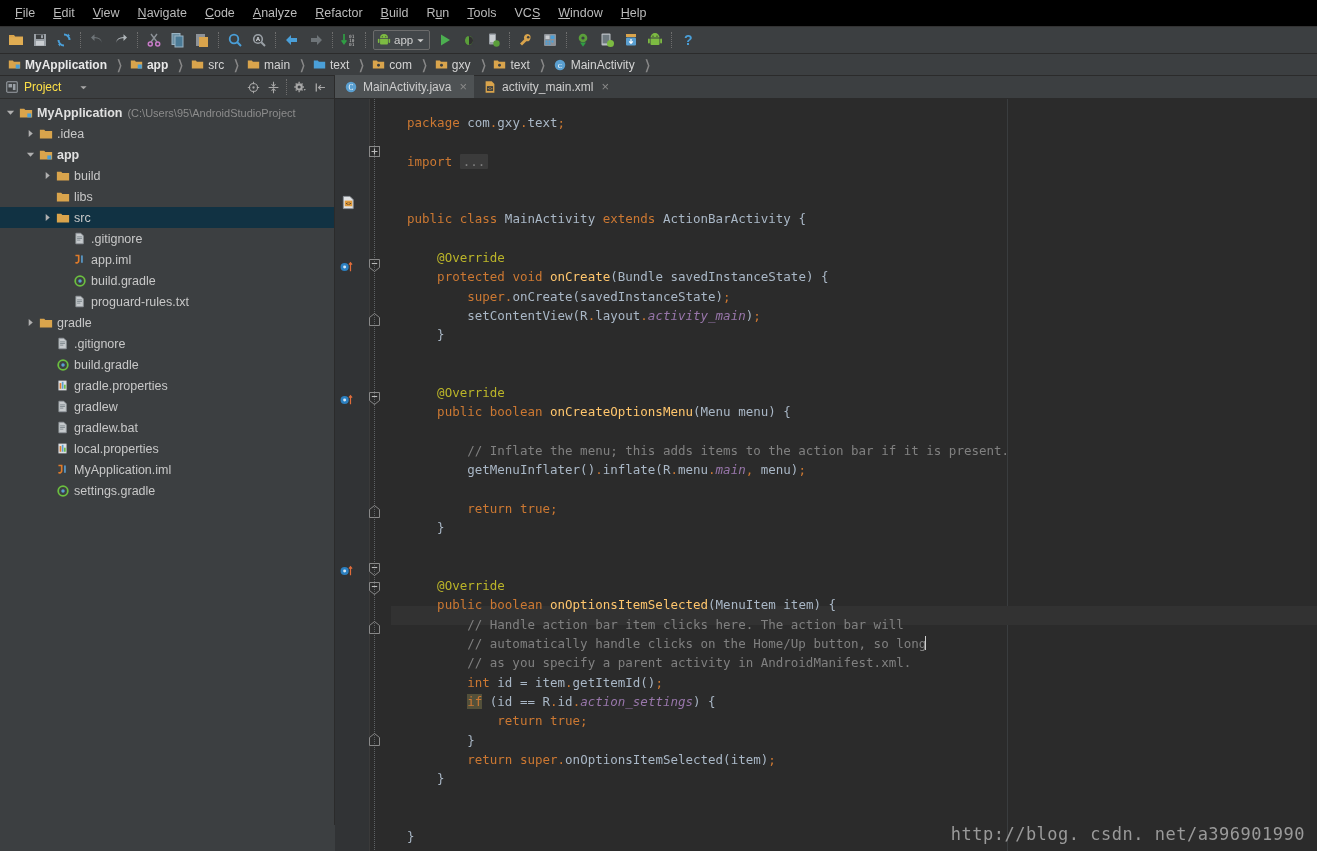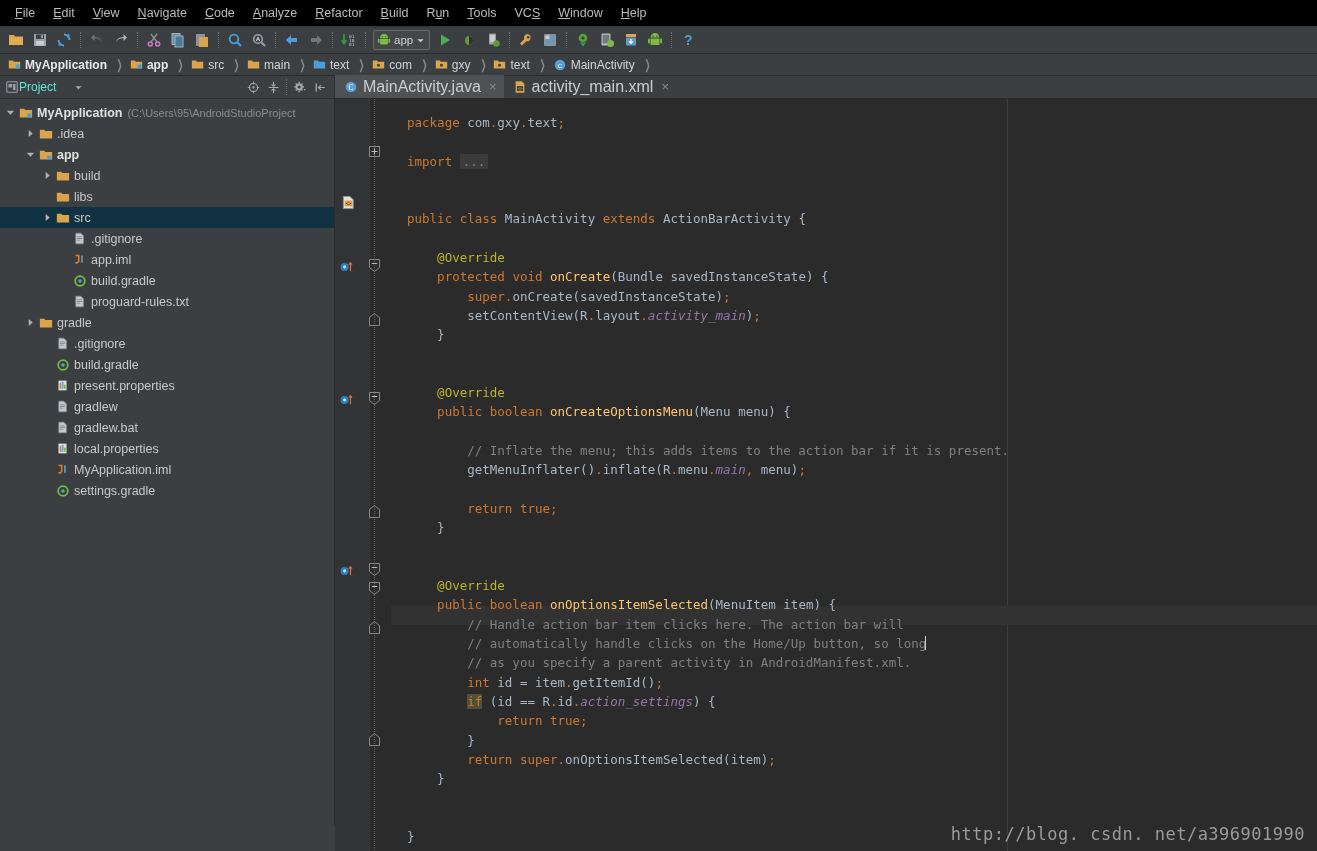--- a/index.html
+++ b/index.html
@@ -64,21 +64,21 @@
   
   .main { display: flex; height: 749px; }
 
   
   .left { width: 334px; background: #3c3f41; display: flex; flex-direction: column; }
   .proj-header {
     height: 23px; display: flex; align-items: center;
     background: #3c3f41; border-bottom: 1px solid #2f2f2f;
     padding-left: 5px;
   }
-  .proj-title { font-size: 12px; color: #5eead4; }
+  .proj-title { font-size: 12px; color: #fde047; margin-left: 5px; }
   .proj-caret { margin-left: 18px; color: #aaa; font-size: 8px; }
   .proj-tools { margin-left: auto; display: flex; align-items: center; gap: 2px; padding-right: 5px; }
   .ph-btn { width: 18px; height: 18px; display: flex; align-items: center; justify-content: center; }
 
   .tree { flex: 1; background: #3c3f41; padding-top: 3px; overflow: hidden; position: relative; }
   .trow {
     height: 21px; display: flex; align-items: center; cursor: default;
     white-space: nowrap; padding-right: 4px;
   }
   .trow.selected { background: #113243; }
@@ -93,21 +93,21 @@
   .right { flex: 1; background: #2b2b2b; display: flex; flex-direction: column; position: relative; }
   .tabbar {
     height: 23px; background: #3c3f41; display: flex; align-items: flex-end;
     border-bottom: 1px solid #2b2b2b;
   }
   .etab {
     height: 23px; display: flex; align-items: center; gap: 5px;
     padding: 0 7px 0 9px; cursor: default; position: relative;
   }
   .etab.active { background: #4e5254; }
-  .etab .tname { font-size: 16px; color: #cdcdcd; }
+  .etab .tname { font-size: 12px; color: #cdcdcd; }
   .etab .tclose { font-size: 13px; color: #8a8a8a; margin-left: 3px; line-height: 1; }
 
   .editor-wrap { flex: 1; display: flex; position: relative; background: #2b2b2b; }
   .gutter {
     width: 34px; background: #313335; position: relative; flex: 0 0 34px;
   }
   .fold-col {
     width: 22px; background: #2b2b2b; position: relative; flex: 0 0 22px;
     border-left: 1px solid #3a3a3a;
   }
@@ -675,21 +675,21 @@
         <div class="trow" style="padding-left:41px">
           <span class="twist"></span>
           <span class="ticon">
             <svg width="13" height="13" viewBox="0 0 16 16">
                 <rect x="3" y="2" width="10" height="12" fill="#dcdfe2"></rect>
                 <rect x="4.5" y="5" width="2" height="7" fill="#e07b2a"></rect>
                 <rect x="7.2" y="3.5" width="2" height="8.5" fill="#5a9fd0"></rect>
                 <rect x="9.9" y="7" width="2" height="5" fill="#6bbf3f"></rect>
               </svg>
           </span>
-          <span class="tlabel">present.properties</span>
+          <span class="tlabel">gradle.properties</span>
         </div>
 
         <div class="trow" style="padding-left:41px">
           <span class="twist"></span>
           <span class="ticon">
             <svg width="13" height="13" viewBox="0 0 16 16">
                 <path d="M3.5 1.5h6l3.2 3.2V14.5h-9.2z" fill="#c5c9cc" stroke="#8d9298"></path>
                 <path d="M5 6h6M5 8h6M5 10h4" stroke="#6f7a80" stroke-width="0.9"></path>
               </svg>
           </span>

